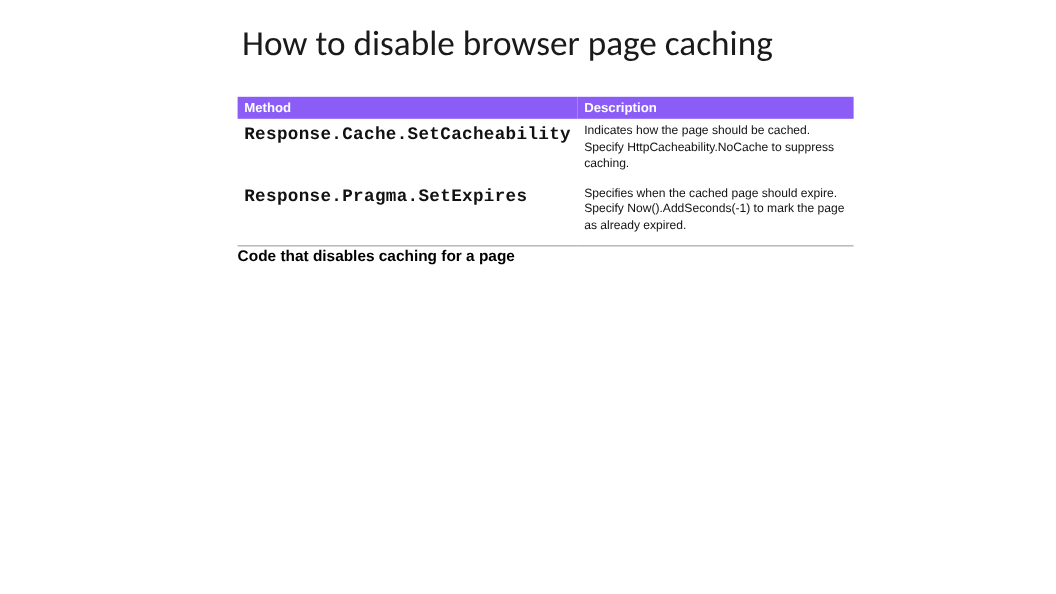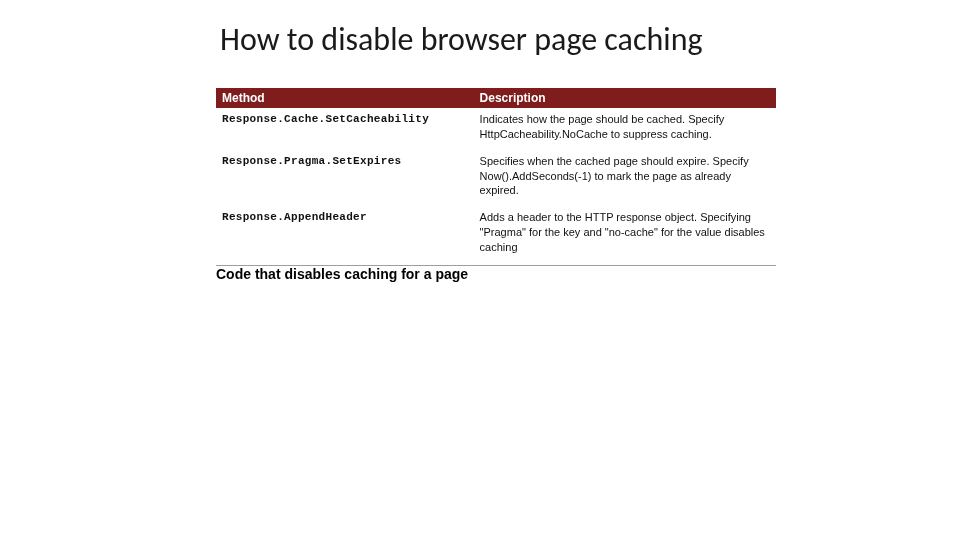--- a/index.html
+++ b/index.html
@@ -30,40 +30,40 @@
     font-weight: bold;
     font-size: 14px;
     margin-bottom: 4px;
   }
   table.methods {
     width: 100%;
     border-collapse: collapse;
     font-size: 12px;
   }
   table.methods thead th {
-    background: #7f1d1d;
+    background: #8b5cf6;
     color: #fff;
     text-align: left;
     padding: 3px 6px;
     font-family: Arial, sans-serif;
     font-weight: bold;
     font-size: 12px;
   }
   table.methods tbody td {
     padding: 4px 6px 8px 6px;
     vertical-align: top;
     font-size: 11px;
     line-height: 1.35;
     color: #111;
   }
   table.methods tbody td.method-col {
     font-family: "Courier New", monospace;
     font-weight: bold;
     width: 46%;
-    font-size: 11px;
+    font-size: 16px;
     letter-spacing: 0.3px;
   }
   table.methods tbody td.desc-col {
     font-family: Liberation Sans, sans-serif;
   }
   table.methods tbody tr:last-child td {
     border-bottom: 1px solid #9e9e9e;
     padding-bottom: 10px;
   }
   .code-section {
@@ -96,24 +96,20 @@
     </thead>
     <tbody>
       <tr>
         <td class="method-col">Response.Cache.SetCacheability</td>
         <td class="desc-col">Indicates how the page should be cached. Specify HttpCacheability.NoCache to suppress caching.</td>
       </tr>
       <tr>
         <td class="method-col">Response.Pragma.SetExpires</td>
         <td class="desc-col">Specifies when the cached page should expire. Specify Now().AddSeconds(-1) to mark the page as already expired.</td>
       </tr>
-      <tr>
-        <td class="method-col">Response.AppendHeader</td>
-        <td class="desc-col">Adds a header to the HTTP response object. Specifying "Pragma" for the key and "no-cache" for the value disables caching</td>
-      </tr>
     </tbody>
   </table>
 
   <div class="code-section">
     <div class="section-title">Code that disables caching for a page</div>
   </div>
 
 </div>
 
 </body></html>

